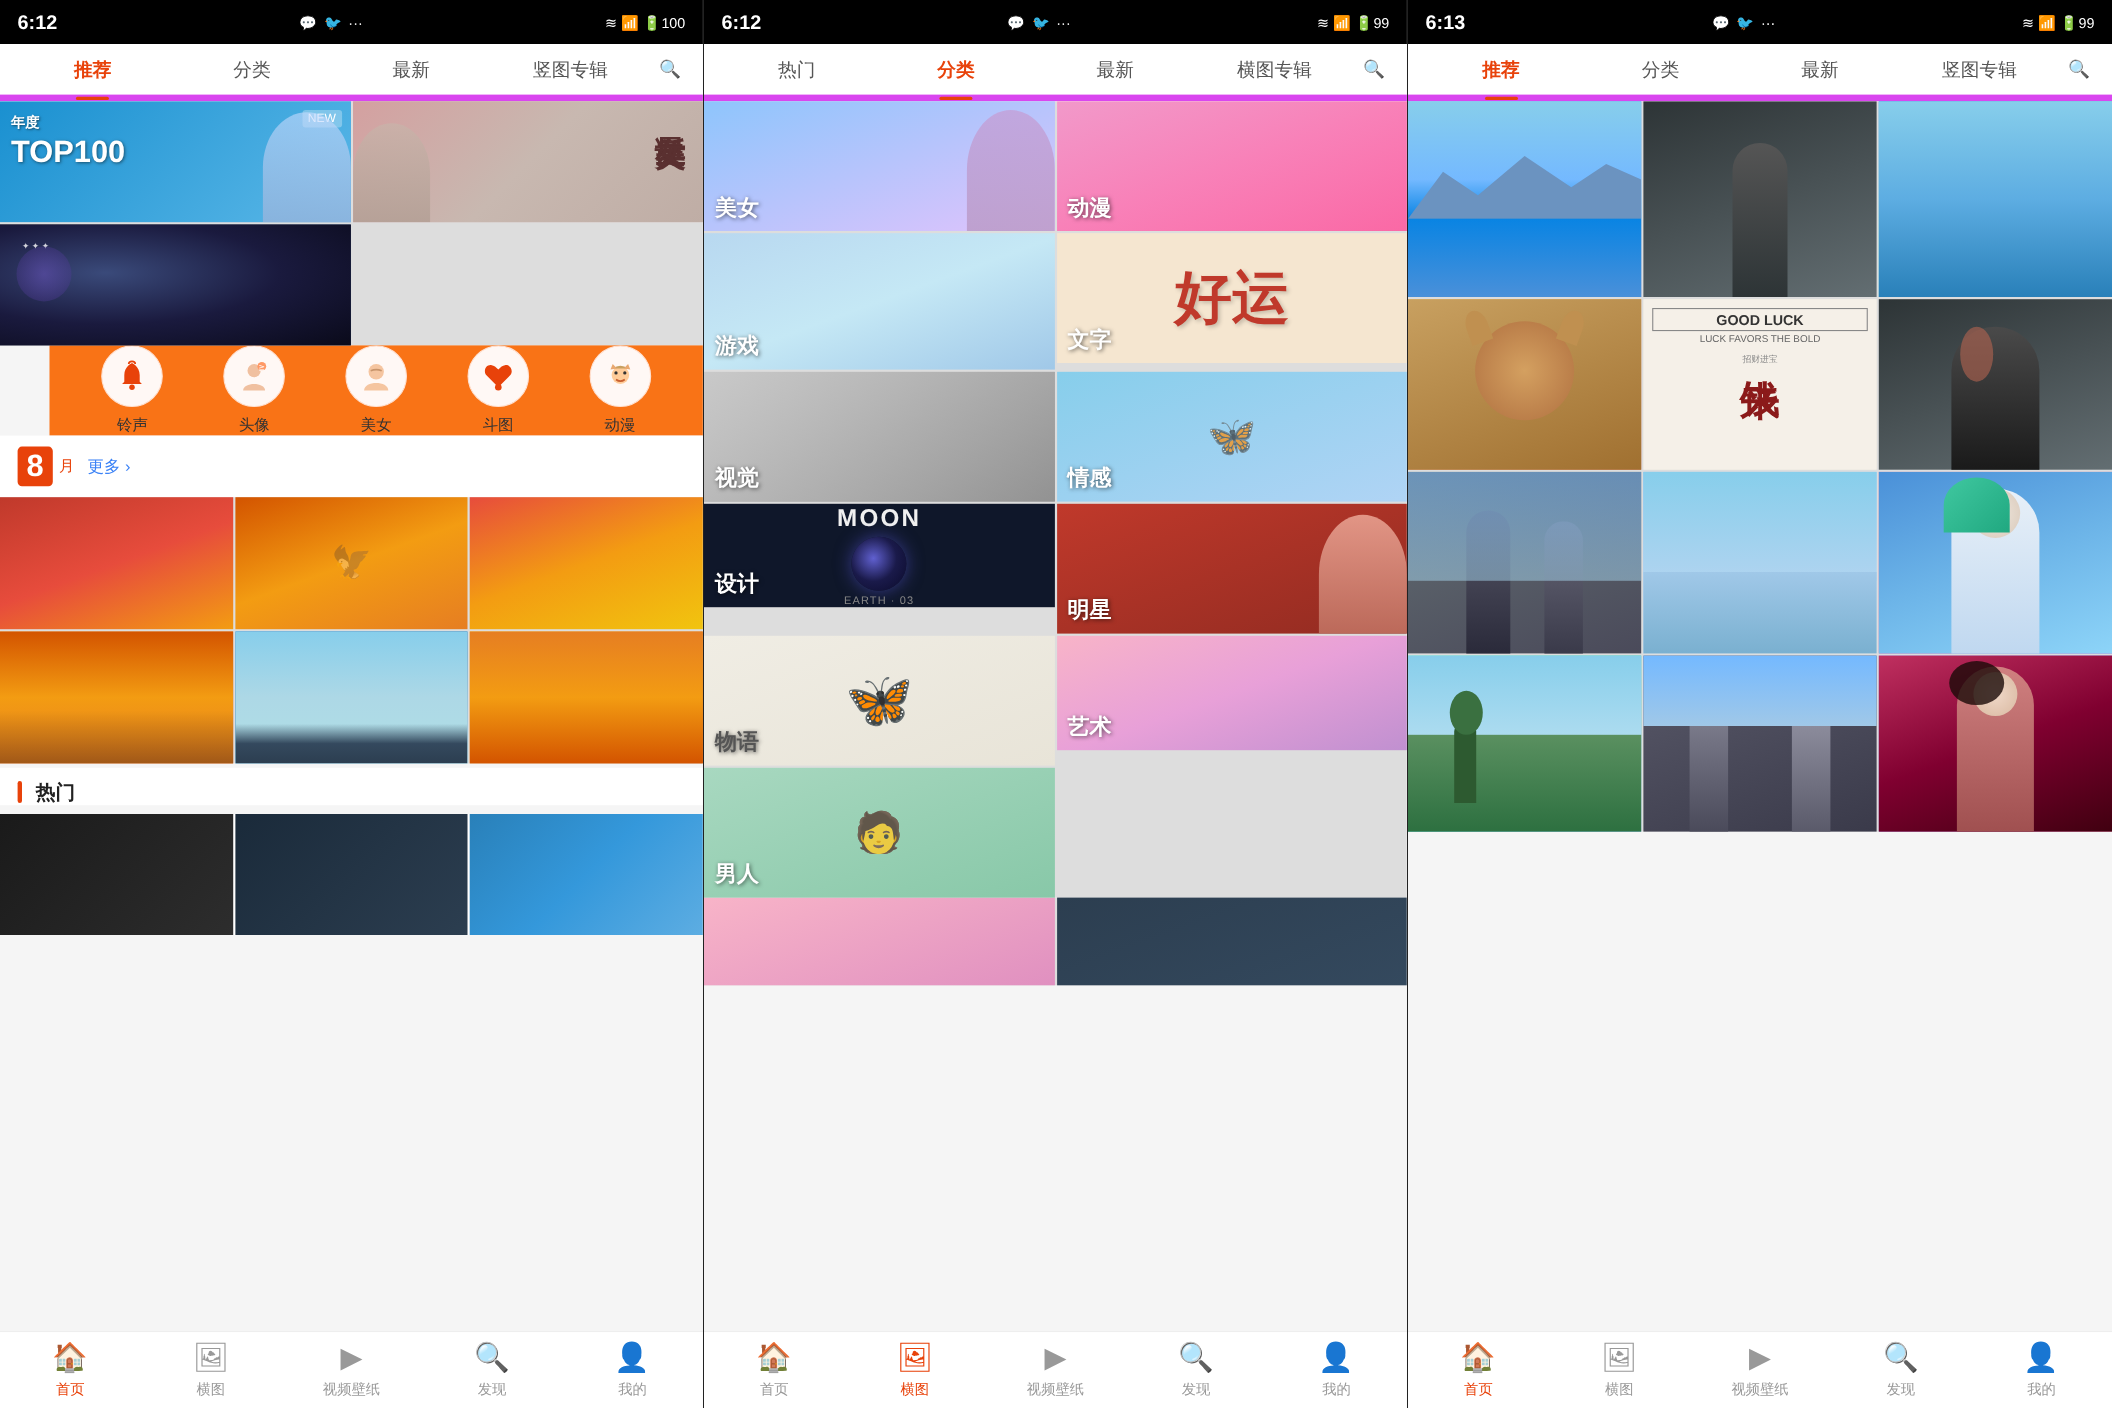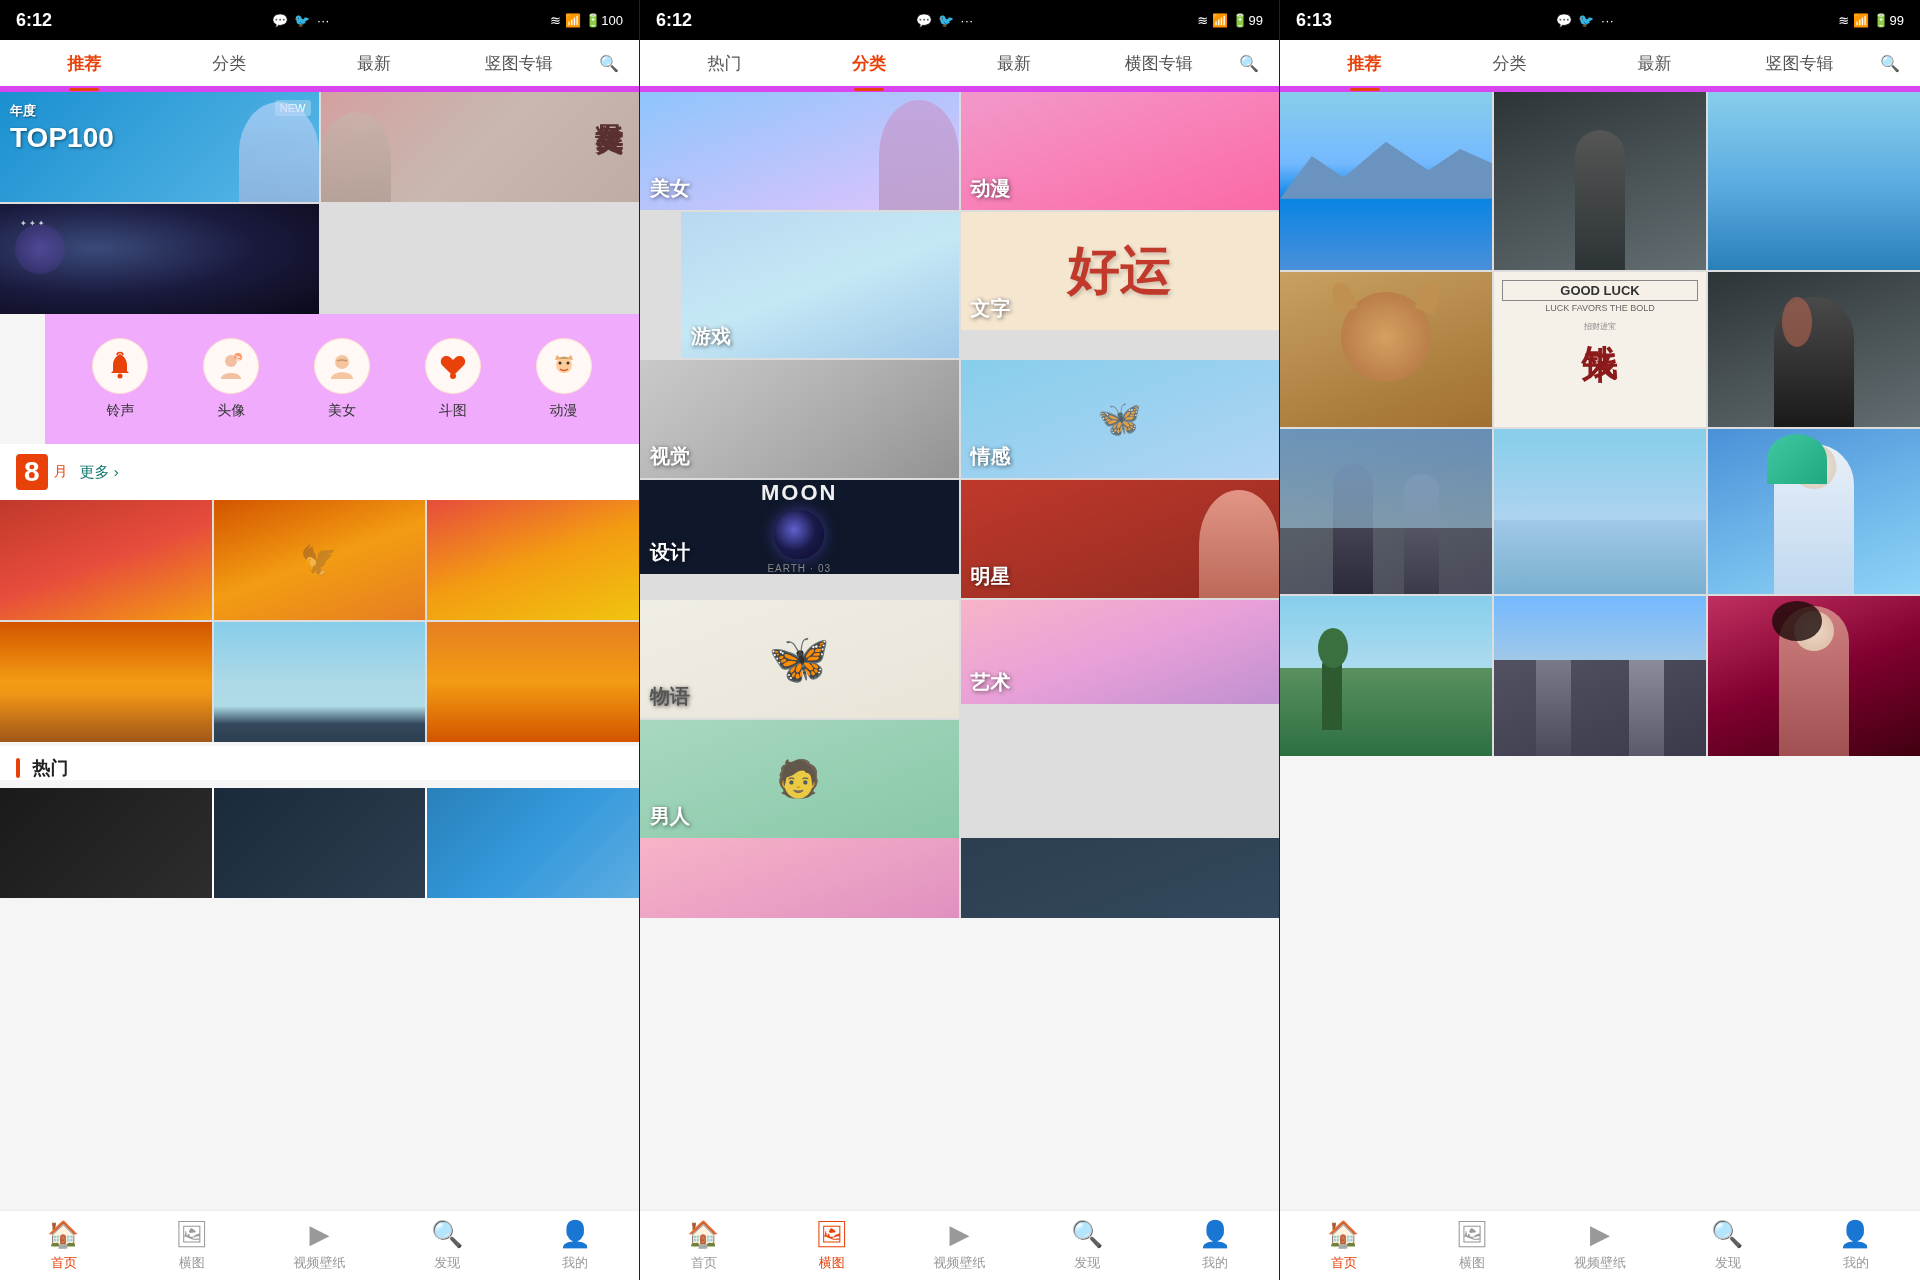--- a/index.html
+++ b/index.html
@@ -132,22 +132,22 @@
       background: linear-gradient(135deg, #1a1a2e, #16213e, #0f3460);
     }
     .banner-item.inverted {
       background: linear-gradient(135deg, #8B4513, #A0522D, #CD853F);
     }
 
     
     .category-icons {
       display: flex;
       justify-content: space-around;
-      padding: 24px 20px;
-      background: #f0abfc;
+      padding: 0 20px;
+      background: #f97316;
       margin-left: 45px;
     }
     .cat-icon-item {
       display: flex;
       flex-direction: column;
       align-items: center;
       gap: 8px;
       cursor: pointer;
     }
     .cat-icon-circle {
@@ -188,21 +188,21 @@
       margin-right: 12px;
     }
     .section-title {
       font-size: 18px;
       font-weight: 600;
       color: #222;
       flex: 1;
     }
     .section-more {
       font-size: 15px;
-      color: #0f766e;
+      color: #3b82f6;
       cursor: pointer;
     }
     .section-more::after {
       content: ' ›';
     }
 
     
     .landscape-grid {
       display: grid;
       grid-template-columns: 1fr 1fr 1fr;
@@ -542,21 +542,21 @@
           </div>
           <span class="cat-card-label">美女</span>
         </div>
 
         <div class="cat-card" style="height:118px;position:relative;background:linear-gradient(160deg,#ffb3d9,#ff8cc8,#e57ab8);">
           <div style="position:absolute;inset:0;background:linear-gradient(160deg,rgba(240,150,200,0.9),rgba(255,100,160,0.8));"></div>
           <span class="cat-card-label">动漫</span>
         </div>
 
 
-        <div class="cat-card" style="height:146px;position:relative;background:linear-gradient(160deg,#b8d8f0,#c5e8f5,#a0c8e8);margin-left:41px;">
+        <div class="cat-card" style="height:124px;position:relative;background:linear-gradient(160deg,#b8d8f0,#c5e8f5,#a0c8e8);">
           <span class="cat-card-label">游戏</span>
         </div>
 
         <div class="cat-card" style="height:118px;position:relative;background:#f5e6d0;">
           <div class="cat-text-red">好运</div>
           <span class="cat-card-label">文字</span>
         </div>
 
         <div class="cat-card" style="height:118px;position:relative;background:linear-gradient(160deg,#d0d0d0,#a8a8a8,#888);">
           <div style="position:absolute;inset:0;background:linear-gradient(135deg,rgba(200,200,200,0.9),rgba(150,150,150,0.7));"></div>

